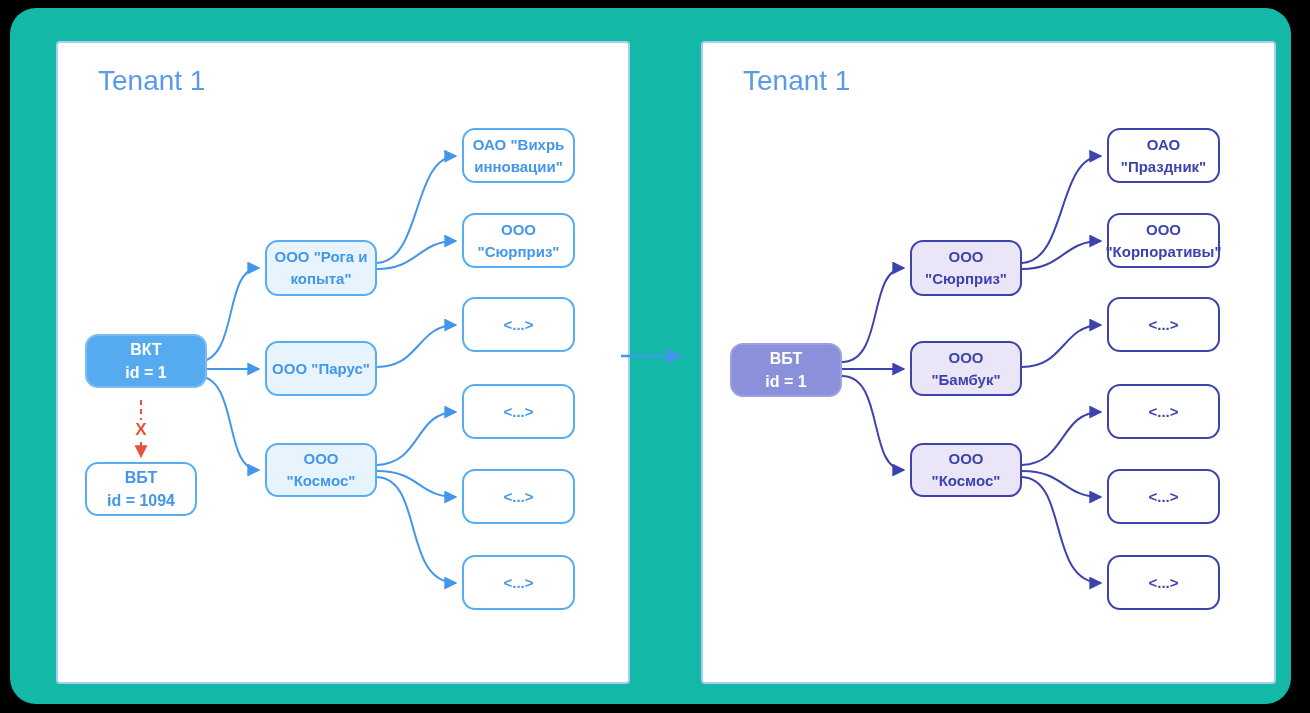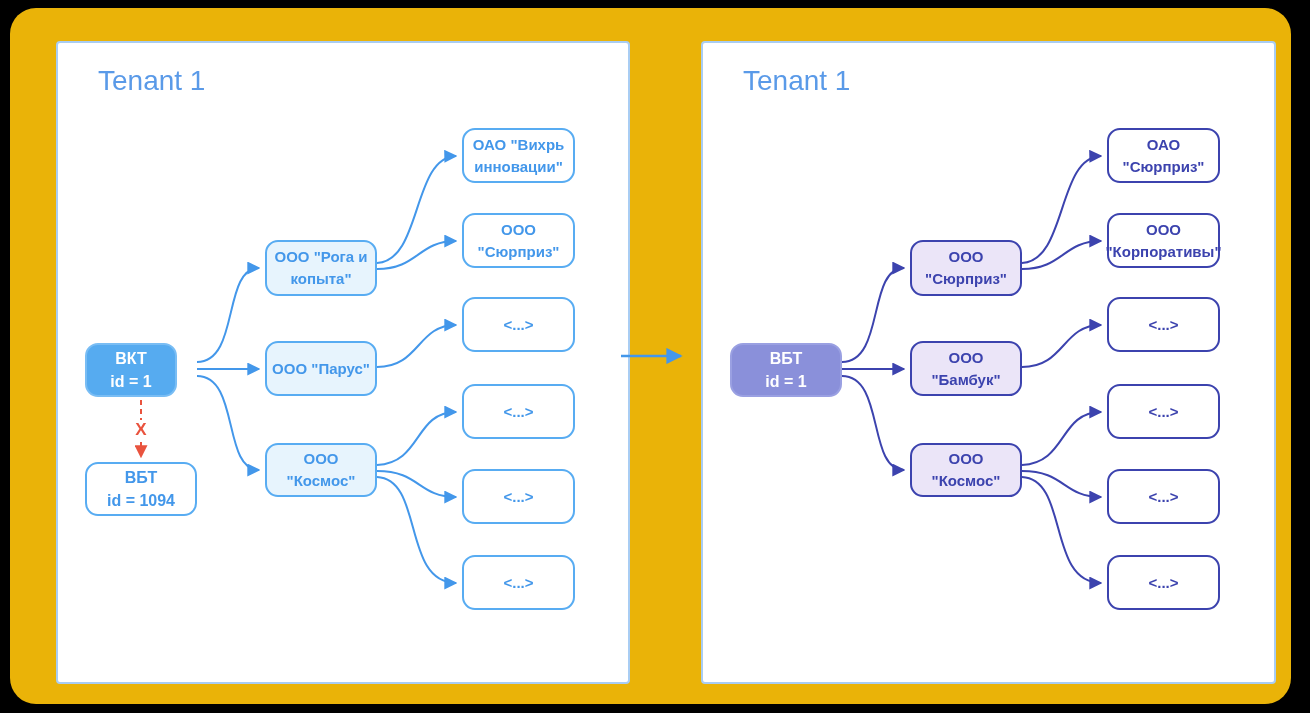--- a/index.html
+++ b/index.html
@@ -17,21 +17,21 @@
   }
   html,body{margin:0;padding:0;}
   body{
     background:#000;
     width:1310px;height:713px;
     font-family:"Liberation Sans", sans-serif;
     position:relative;overflow:hidden;
   }
   .card{
     position:absolute;left:10px;top:8px;width:1281px;height:696px;
-    background:#eab308;border-radius:26px;
+    background:#14b8a6;border-radius:26px;
   }
   .panel{
     position:absolute;box-sizing:border-box;
     border:2px solid var(--panel-border);
     border-radius:4px;background:#fff;
   }
   #panel1{left:46px;top:33px;width:574px;height:643px;}
   #panel2{left:691px;top:33px;width:575px;height:643px;}
   .panel-title{
     position:absolute;left:40px;top:22px;
@@ -127,21 +127,21 @@
     <path d="M842,376 C885,376 867,470 904,470" marker-end="url(#mi)"></path>
     <path d="M1022,263 C1067,261 1057,157 1101,156" marker-end="url(#mi)"></path>
     <path d="M1022,269 C1063,269 1063,241 1101,241" marker-end="url(#mi)"></path>
     <path d="M1022,367 C1065,367 1062,325 1101,325" marker-end="url(#mi)"></path>
     <path d="M1022,465 C1067,463 1059,412 1101,412" marker-end="url(#mi)"></path>
     <path d="M1022,471 C1065,471 1063,497 1101,497" marker-end="url(#mi)"></path>
     <path d="M1022,477 C1069,479 1047,583 1101,583" marker-end="url(#mi)"></path>
   </g>
 </svg>
 
-<div class="node t1-root" style="left:85px;top:343px;width:92px;height:54px">ВКТ
+<div class="node t1-root" style="left:85px;top:334px;width:122px;height:54px">ВКТ
 id = 1</div>
 <div class="x-marker">X</div>
 <div class="node t1-detached" style="left:85px;top:462px;width:112px;height:54px">ВБТ
 id = 1094</div>
 
 <div class="node t1-child" style="left:265px;top:240px;width:112px;height:56px">ООО "Рога и
 копыта"</div>
 <div class="node t1-child" style="left:265px;top:341px;width:112px;height:55px">ООО "Парус"</div>
 <div class="node t1-child" style="left:265px;top:443px;width:112px;height:54px">ООО "Космос"</div>
 
@@ -156,19 +156,19 @@
 
 <div class="node t2-root" style="left:730px;top:343px;width:112px;height:54px">ВБТ
 id = 1</div>
 
 <div class="node t2-child" style="left:910px;top:240px;width:112px;height:56px">ООО
 "Сюрприз"</div>
 <div class="node t2-child" style="left:910px;top:341px;width:112px;height:55px">ООО "Бамбук"</div>
 <div class="node t2-child" style="left:910px;top:443px;width:112px;height:54px">ООО "Космос"</div>
 
 <div class="node t2-leaf" style="left:1107px;top:128px;width:113px;height:55px">ОАО
-"Сюрприз"</div>
+"Праздник"</div>
 <div class="node t2-leaf" style="left:1107px;top:213px;width:113px;height:55px">ООО
 "Корпоративы"</div>
 <div class="node t2-leaf" style="left:1107px;top:297px;width:113px;height:55px">&lt;...&gt;</div>
 <div class="node t2-leaf" style="left:1107px;top:384px;width:113px;height:55px">&lt;...&gt;</div>
 <div class="node t2-leaf" style="left:1107px;top:469px;width:113px;height:55px">&lt;...&gt;</div>
 <div class="node t2-leaf" style="left:1107px;top:555px;width:113px;height:55px">&lt;...&gt;</div>
 
 </body></html>

